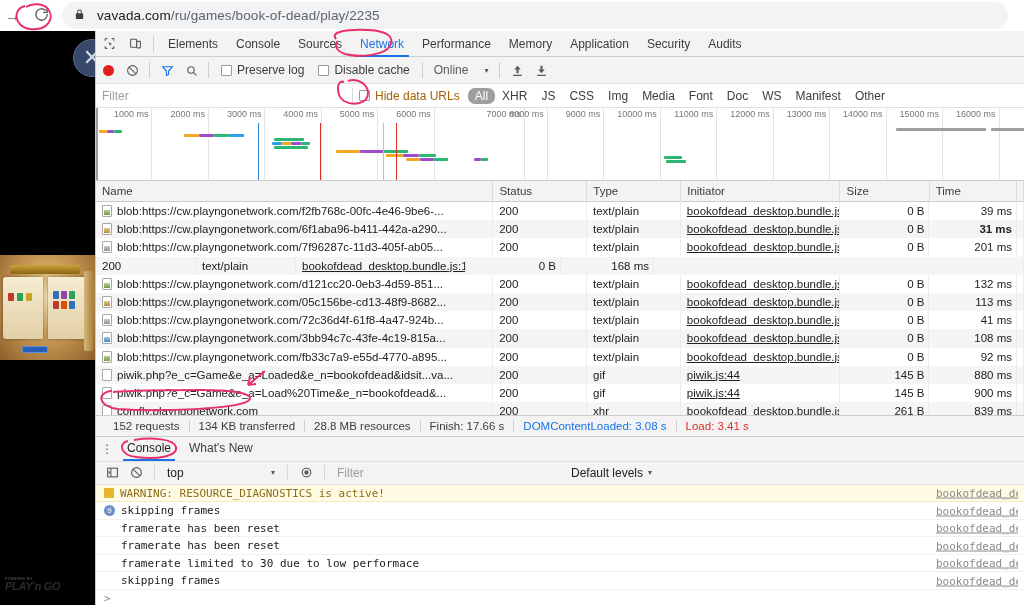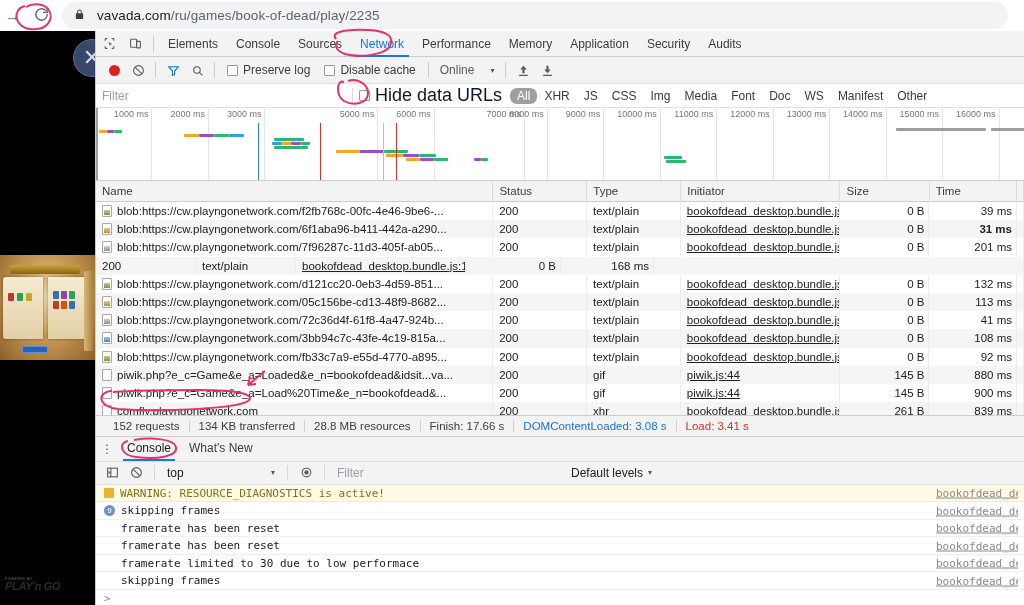--- a/index.html
+++ b/index.html
@@ -101,21 +101,21 @@
   }
   .dt-tab.active { color: #1a73e8; }
   .dt-tab.active::after {
     content: ""; position: absolute; left: 4px; right: 4px; bottom: 0; height: 2px;
     background: #1a73e8;
   }
 
   
   .net-toolbar {
     height: 27px; display: flex; align-items: center; gap: 0;
-    border-bottom: 1px solid #e0e0e0; background: #f3f3f3; padding-left: 6px; flex: none;
+    border-bottom: 1px solid #e0e0e0; background: #f3f3f3; flex: none;
   }
   .rec-dot { width: 11px; height: 11px; border-radius: 50%; background: #e02020; }
   .tb-btn {
     width: 24px; height: 24px; display: flex; align-items: center; justify-content: center;
     color: #5a5a5a;
   }
   .tb-check { display: flex; align-items: center; gap: 5px; font-size: 12px; color: #3c3c3c; padding: 0 7px; }
   .tb-check .box {
     width: 11px; height: 11px; border: 1px solid #9a9a9a; background: #fff; border-radius: 1px;
   }
@@ -129,21 +129,21 @@
     height: 24px; display: flex; align-items: center;
     border-bottom: 1px solid #e0e0e0; background: #fff; flex: none;
   }
   .filter-input {
     width: 250px; height: 24px; border: none; outline: none; font-size: 12px;
     padding-left: 6px; color: #202124; background: transparent;
     font-family: "Liberation Sans", sans-serif;
   }
   .filter-input::placeholder { color: #9aa0a6; }
   .vsep { width: 1px; height: 15px; background: #d8d8d8; margin: 0 6px; }
-  .hide-urls { display: flex; align-items: center; gap: 5px; font-size: 18px; color: #0f172a; }
+  .hide-urls { display: flex; align-items: center; gap: 5px; font-size: 12px; color: #a16207; }
   .hide-urls .box { width: 11px; height: 11px; border: 1px solid #9a9a9a; background: #fff; border-radius: 1px; }
   .type-tabs { display: flex; align-items: center; gap: 0; margin-left: 8px; }
   .type-tab { font-size: 12px; color: #3c3c3c; padding: 1px 7px; border-radius: 7px; white-space: nowrap; text-align: center; }
   .type-tab.active { background: #9e9e9e; color: #fff; }
 
   
   .net-overview {
     height: 73px; position: relative; background: #fff;
     border-bottom: 1px solid #cdcdcd; flex: none; overflow: hidden;
   }
@@ -409,20 +409,23 @@
     <div class="net-overview" id="overview">
       <div class="ov-edge"></div>
     <div class="ov-tick" style="left: 0px; width: 56.4742px;">
           <span>1000 ms</span>
         </div>
         <div class="ov-tick" style="left: 0px; width: 112.948px;">
           <span>2000 ms</span>
         </div>
         <div class="ov-tick" style="left: 0px; width: 169.422px;">
           <span>3000 ms</span>
+        </div>
+        <div class="ov-tick" style="left: 0px; width: 225.897px;">
+          <span>4000 ms</span>
         </div>
         <div class="ov-tick" style="left: 0px; width: 282.371px;">
           <span>5000 ms</span>
         </div>
         <div class="ov-tick" style="left: 0px; width: 338.845px;">
           <span>6000 ms</span>
         </div>
         <div class="ov-tick" style="left: 10px; width: 391px; margin-left: 28px;">
           <span>7000 ms</span>
         </div>

